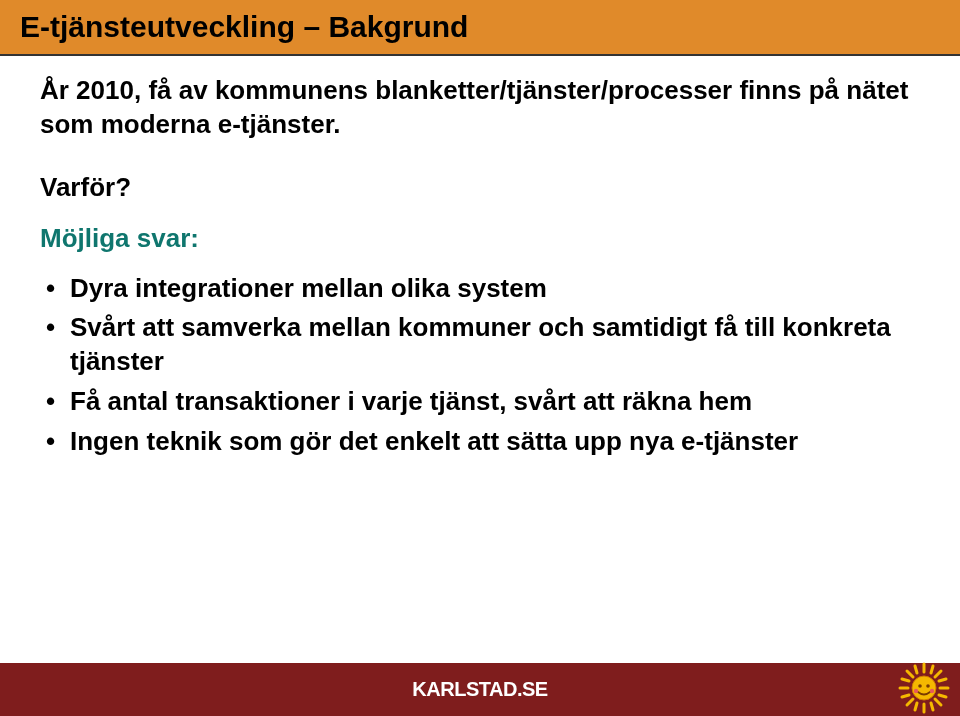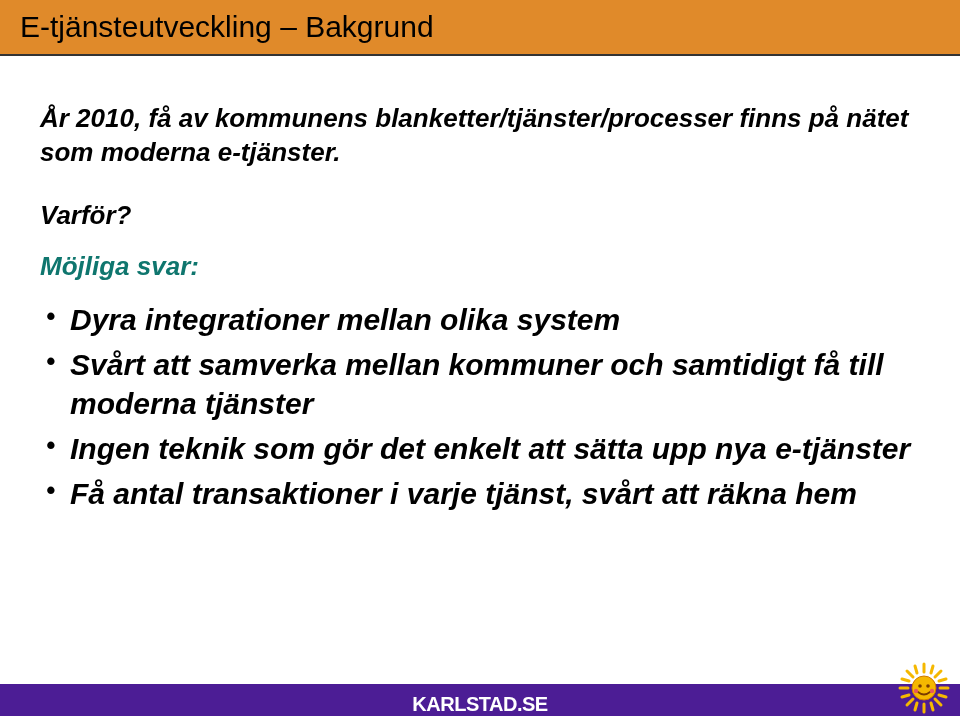--- a/index.html
+++ b/index.html
@@ -15,26 +15,25 @@
     position: relative;
     overflow: hidden;
   }
   .header-bar {
     background: #e08a2a;
     border-bottom: 2px solid #333;
     padding: 10px 20px;
   }
   .header-title {
     font-size: 30px;
-    font-weight: normal;
+    font-weight: bold;
     color: #000;
   }
   .content {
-    padding: 46px 40px 20px 40px;
-    font-style: italic;
+    padding: 18px 40px 20px 40px;
   }
   .intro {
     font-size: 26px;
     font-weight: bold;
     color: #000;
     line-height: 1.3;
     margin-bottom: 30px;
   }
   .varfor {
     font-size: 26px;
@@ -46,44 +45,44 @@
     font-size: 26px;
     font-weight: bold;
     color: #0f766e;
     margin-bottom: 18px;
   }
   ul.bullets {
     list-style: none;
     padding-left: 6px;
   }
   ul.bullets li {
-    font-size: 30px;
+    font-size: 26px;
     font-weight: bold;
     color: #000;
     line-height: 1.3;
     margin-bottom: 6px;
     padding-left: 24px;
     position: relative;
   }
   ul.bullets li::before {
     content: "•";
     position: absolute;
     left: 0;
     top: 0;
     font-size: 26px;
   }
   .footer {
     position: absolute;
     bottom: 0;
     left: 0;
     width: 100%;
-    height: 32px;
-    background: #4c1d95;
+    height: 53px;
+    background: #7f1d1d;
     display: flex;
-    align-items: flex-end;
+    align-items: center;
     justify-content: center;
   }
   .footer-brand {
     color: #fff;
     font-weight: 900;
     font-size: 20px;
     letter-spacing: -0.5px;
   }
   .footer-brand .se {
     color: #fff;
@@ -100,23 +99,23 @@
 <div class="header-bar">
   <div class="header-title">E-tjänsteutveckling – Bakgrund</div>
 </div>
 
 <div class="content">
   <p class="intro">År 2010, få av kommunens blanketter/tjänster/processer finns på nätet som moderna e-tjänster.</p>
   <p class="varfor">Varför?</p>
   <p class="subhead">Möjliga svar:</p>
   <ul class="bullets">
     <li>Dyra integrationer mellan olika system</li>
-    <li>Svårt att samverka mellan kommuner och samtidigt få till moderna tjänster</li>
+    <li>Svårt att samverka mellan kommuner och samtidigt få till konkreta tjänster</li>
+    <li>Få antal transaktioner i varje tjänst, svårt att räkna hem</li>
     <li>Ingen teknik som gör det enkelt att sätta upp nya e-tjänster</li>
-    <li>Få antal transaktioner i varje tjänst, svårt att räkna hem</li>
   </ul>
 </div>
 
 <div class="footer">
   <div class="footer-brand">
     <span>KARLSTAD</span><span class="se">.SE</span>
   </div>
   <span class="sun-icon">
     <svg width="56" height="56" viewBox="0 0 56 56">
       <g>

